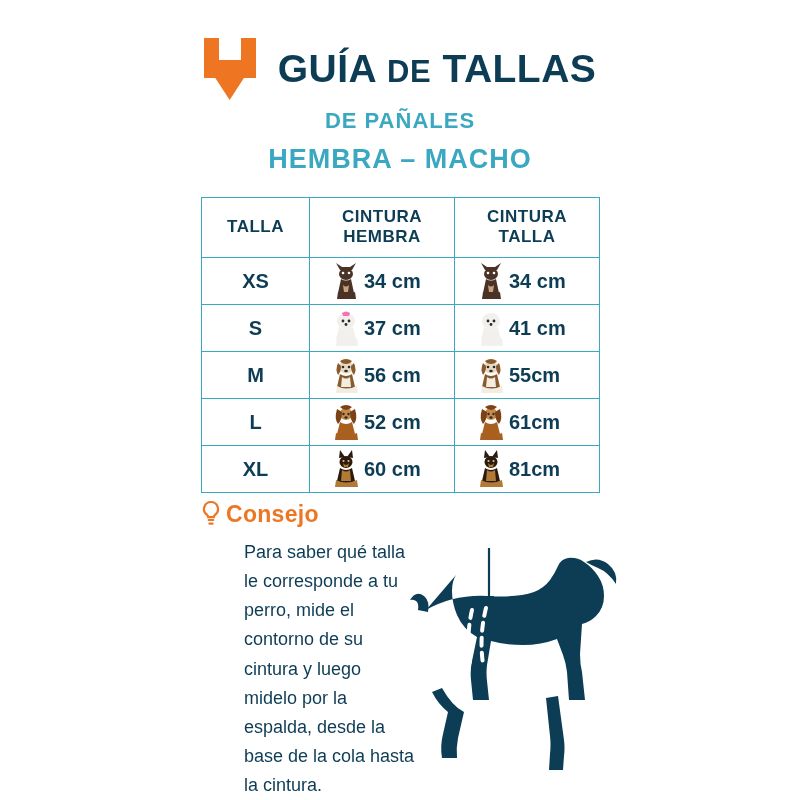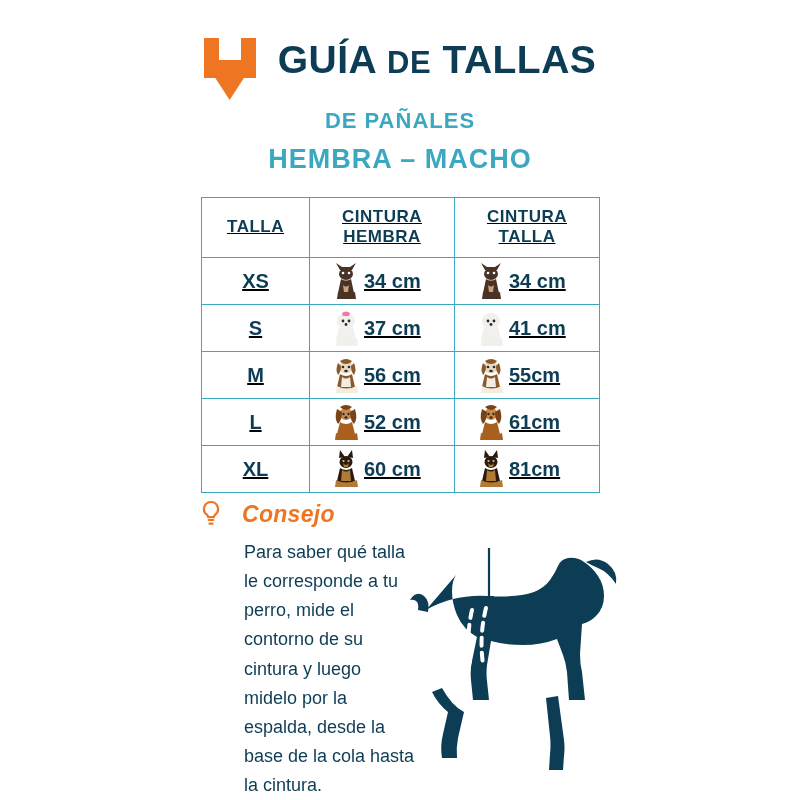--- a/index.html
+++ b/index.html
@@ -20,21 +20,21 @@
     box-sizing: border-box;
   }
 
   
   .header {
     padding-top: 38px;
     text-align: center;
   }
   .title-row {
     display: flex;
-    align-items: flex-start;
+    align-items: center;
     justify-content: center;
     gap: 22px;
   }
   .logo-mark {
     width: 52px;
     height: 62px;
     position: relative;
     flex: 0 0 auto;
   }
   .logo-mark .bar {
@@ -77,21 +77,20 @@
     font-size: 27px;
     font-weight: bold;
     color: #3aa8c1;
     letter-spacing: 1px;
   }
 
   
   .table-wrap {
     margin: 22px auto 0 auto;
     width: 398px;
-    text-decoration: underline;
   }
   table.size-table {
     border-collapse: collapse;
     width: 100%;
     table-layout: fixed;
   }
   table.size-table th,
   table.size-table td {
     border: 1px solid #3aa8c1;
     color: #0d3c55;
@@ -138,22 +137,21 @@
   
   .tip {
     position: absolute;
     left: 200px;
     top: 500px;
     width: 215px;
   }
   .tip-head {
     display: flex;
     align-items: center;
-    gap: 20px;
-    font-style: italic;
+    gap: 4px;
   }
   .bulb-icon {
     width: 22px;
     height: 28px;
     flex: 0 0 auto;
   }
   .tip-title {
     font-size: 23px;
     font-weight: bold;
     color: #ee7623;

